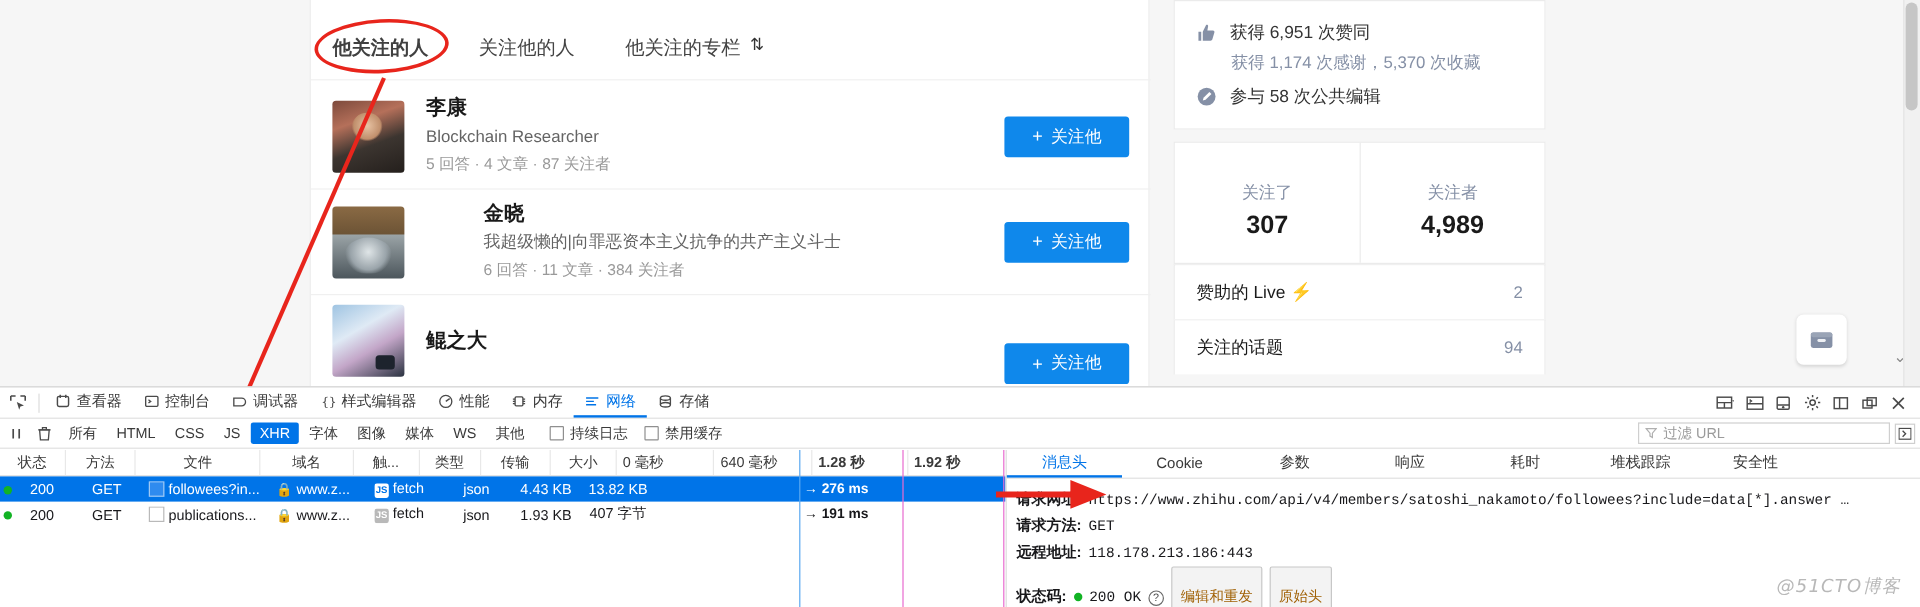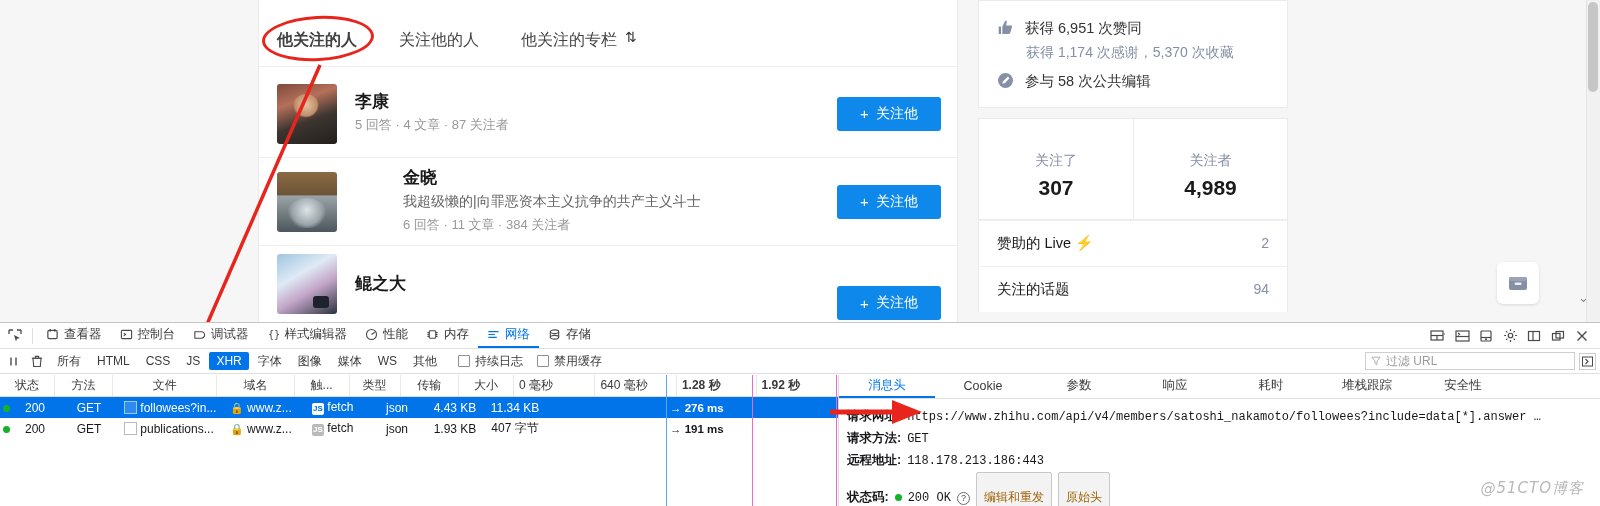--- a/index.html
+++ b/index.html
@@ -276,20 +276,21 @@
           <span class="sort-glyph">⇅</span>
         </div>
       </div>
 
       <div class="tabs-rule"></div>
 
       <div class="user-row" id="user-0">
         <div class="avatar av0"></div>
         <div class="user-info">
           <div class="user-name">李康</div>
+          <div class="user-bio">Blockchain Researcher</div>
           <div class="user-meta">5 回答 · 4 文章 · 87 关注者</div>
         </div>
         <button class="follow-btn">
           <span class="plus">+</span>
           <span>关注他</span>
         </button>
       </div>
 
       <div class="user-row" id="user-1">
         <div class="avatar av1"></div>
@@ -572,21 +573,21 @@
         <div class="nc l" style="width:82px">
           <span class="lock">🔒</span>
           <span>www.z...</span>
         </div>
         <div class="nc l" style="width:58px">
           <span class="type-badge">JS</span>
           <span>fetch</span>
         </div>
         <div class="nc" style="width:54px">json</div>
         <div class="nc" style="width:62px">4.43 KB</div>
-        <div class="nc" style="width:58px">11.34 KB</div>
+        <div class="nc" style="width:58px">13.82 KB</div>
         <div class="nc l timing" style="width:240px; padding-left:126px;">→ 276 ms</div>
       </div>
 
       <div class="net-row">
         <div class="nc" style="width:12px"><span class="status-dot"></span></div>
         <div class="nc" style="width:46px">200</div>
         <div class="nc" style="width:62px">GET</div>
         <div class="nc l" style="width:110px; padding-left:4px;">
           <span class="file-box"></span>
           <span>publications...</span>

